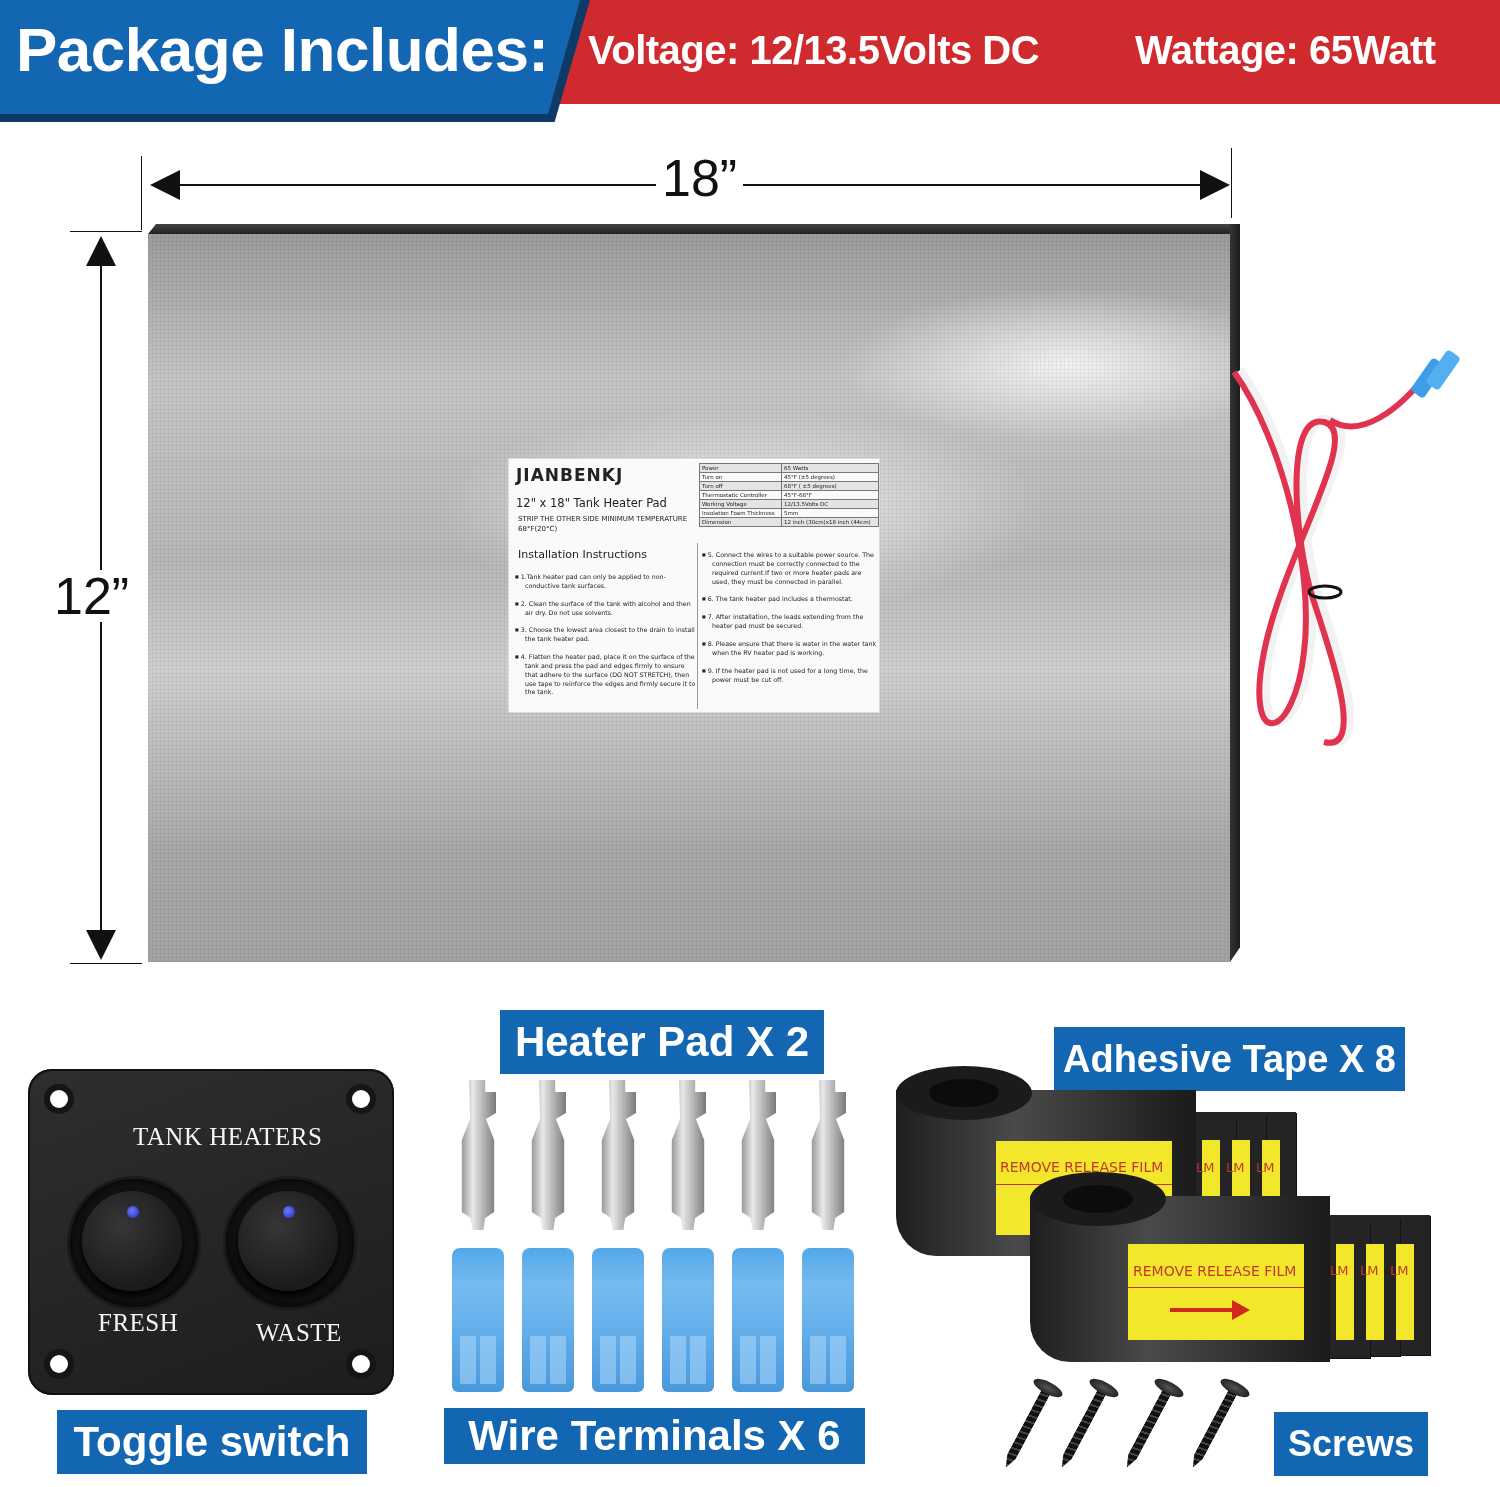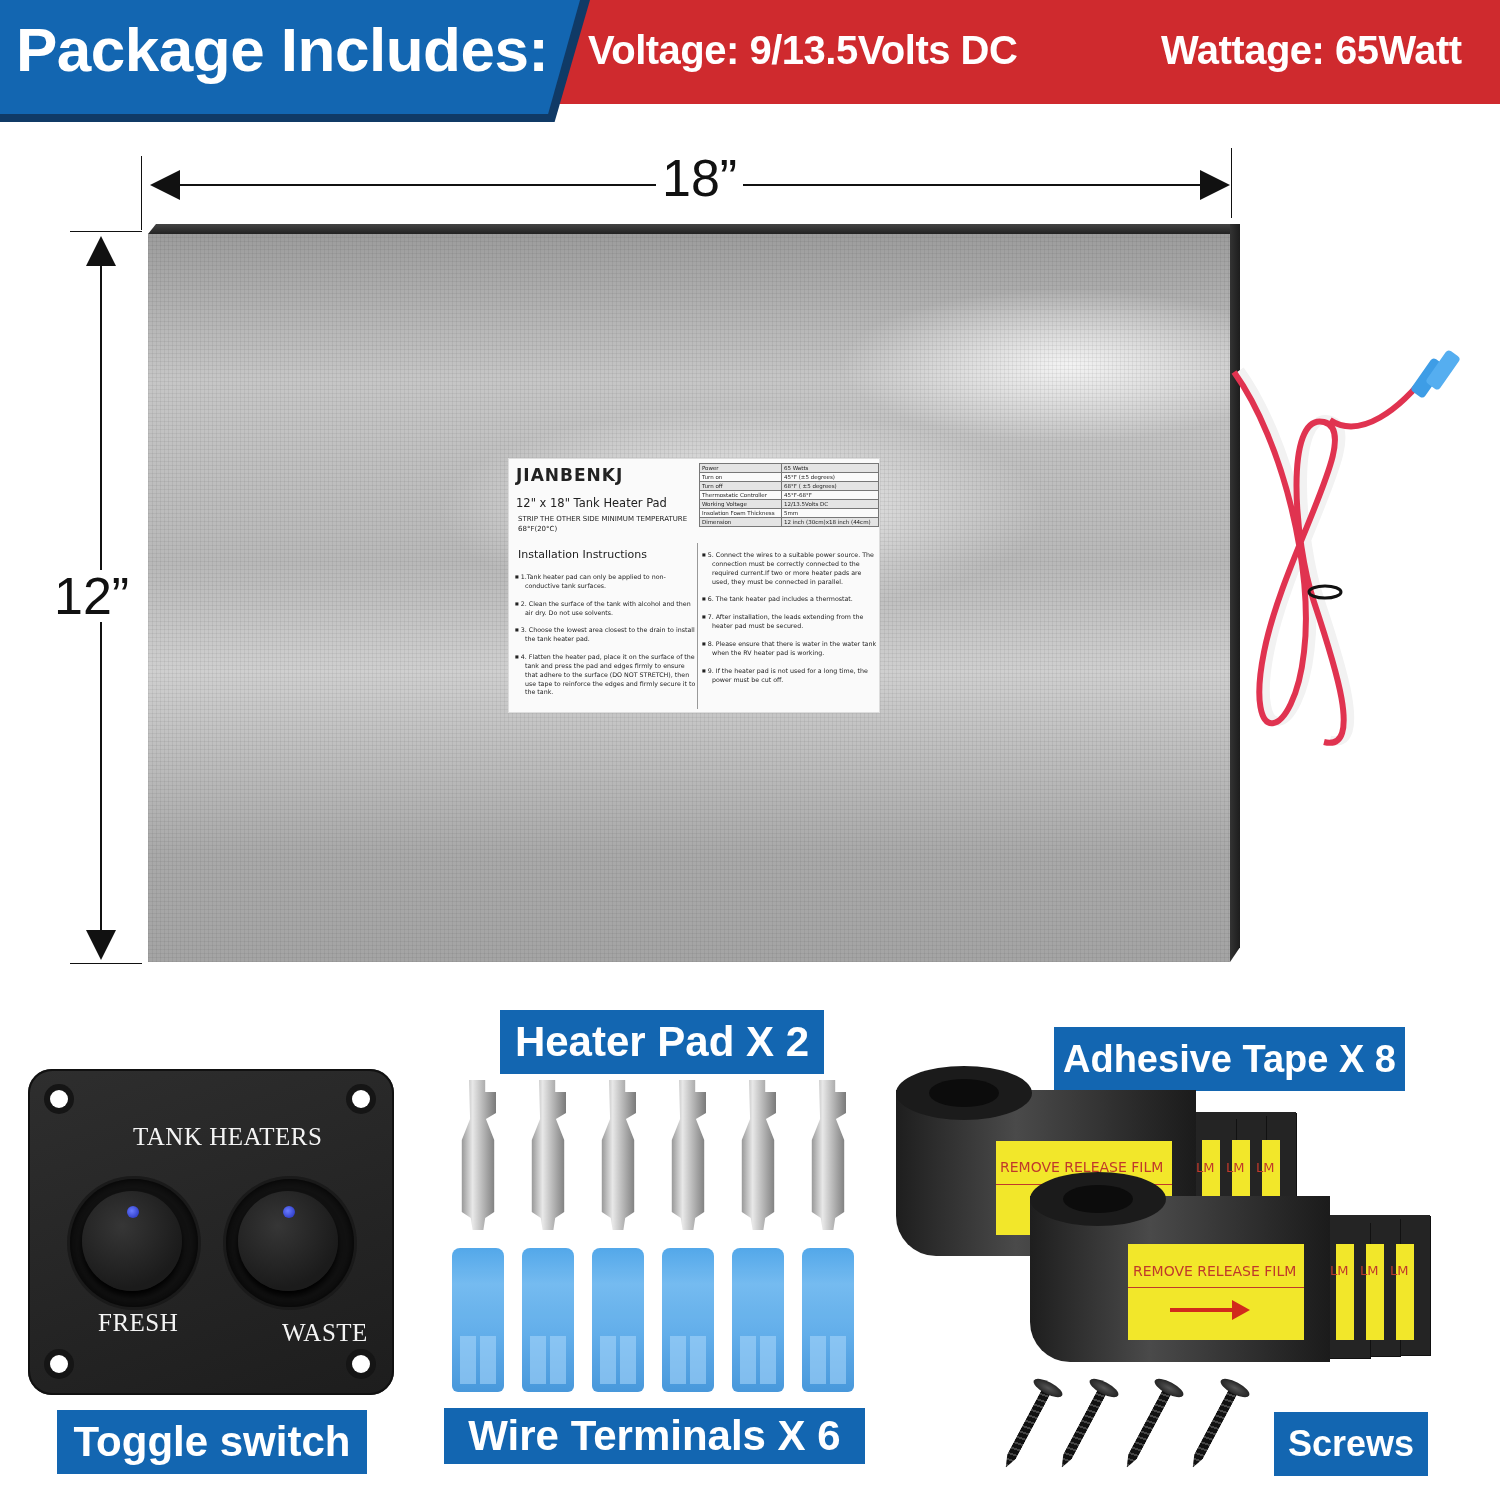--- a/index.html
+++ b/index.html
@@ -24,21 +24,21 @@
   .banner-title {
     position: absolute; left: 16px; top: 14px;
     color: #fff; font-size: 62px; font-weight: bold; letter-spacing: -0.5px;
     white-space: nowrap;
   }
   .banner-spec {
     position: absolute; top: 28px; color: #fff; font-size: 40px; font-weight: bold;
     white-space: nowrap; letter-spacing: -0.5px;
   }
   .spec-voltage { left: 588px; }
-  .spec-wattage { left: 1135px; margin-left: 26px; }
+  .spec-wattage { left: 1135px; }
 
   
   .dim-line { position: absolute; background: #111; }
   .dim-label {
     position: absolute; color: #111; font-weight: normal; font-size: 52px;
     font-family: "Liberation Sans Narrow", "Liberation Sans", sans-serif;
     background: #fff; padding: 0 6px; line-height: 1;
   }
   .arrow-left { position: absolute; width: 0; height: 0; border-top: 15px solid transparent; border-bottom: 15px solid transparent; border-right: 30px solid #111; }
   .arrow-right { position: absolute; width: 0; height: 0; border-top: 15px solid transparent; border-bottom: 15px solid transparent; border-left: 30px solid #111; }
@@ -151,21 +151,21 @@
     background: repeating-linear-gradient(170deg, #111 0 4px, #444 4px 6px);
     clip-path: polygon(0 0, 100% 0, 100% 85%, 50% 100%, 0 85%); }
 </style>
 </head>
 <body>
 
 <div class="banner-red"></div>
 <div class="banner-blue-shadow"></div>
 <div class="banner-blue"></div>
 <div class="banner-title">Package Includes:</div>
-<div class="banner-spec spec-voltage">Voltage: 9/13.5Volts DC</div>
+<div class="banner-spec spec-voltage">Voltage: 12/13.5Volts DC</div>
 <div class="banner-spec spec-wattage">Wattage: 65Watt</div>
 
 <div>
   <div class="dim-line" style="left:141px; top:156px; width:1px; height:74px;"></div>
   <div class="dim-line" style="left:1231px; top:148px; width:1px; height:70px;"></div>
   <div class="dim-line" style="left:172px; top:184px; width:1030px; height:2px;"></div>
   <div class="arrow-left" style="left:150px; top:170px;"></div>
   <div class="arrow-right" style="left:1200px; top:170px;"></div>
   <div class="dim-label" style="left:656px; top:152px;">18”</div>
 </div>
@@ -260,21 +260,21 @@
     <div class="rocker">
       <div class="rocker-led"></div>
     </div>
   </div>
   <div class="rocker-ring" style="left:198px; top:110px;">
     <div class="rocker">
       <div class="rocker-led"></div>
     </div>
   </div>
   <div class="panel-text" style="left:70px; top:240px;">FRESH</div>
-  <div class="panel-text" style="left:228px; top:250px;margin-left:26px;">WASTE</div>
+  <div class="panel-text" style="left:228px; top:250px;">WASTE</div>
 </div>
 <div class="tag" style="left:57px; top:1410px; width:310px; height:64px; font-size:42px;">Toggle switch</div>
 
 <div class="tag" style="left:500px; top:990px; width:324px; height:64px; font-size:42px;margin-top:20px;">Heater Pad X 2</div>
 <div>
   <div class="terminal" style="left:452px; top:1080px;">
       <div class="terminal-metal"></div>
     </div>
   <div class="terminal" style="left:522px; top:1080px;">
       <div class="terminal-metal"></div>

